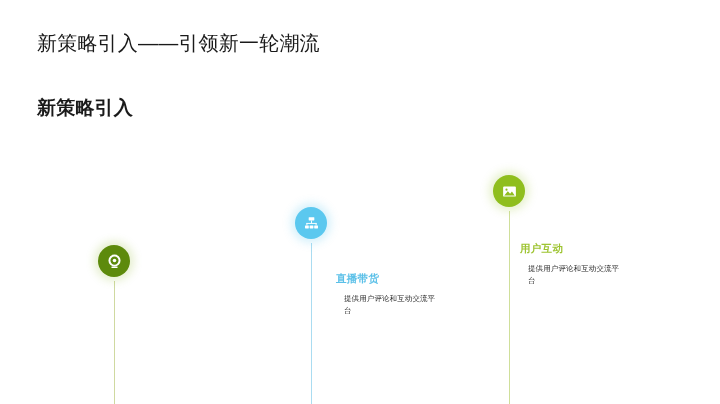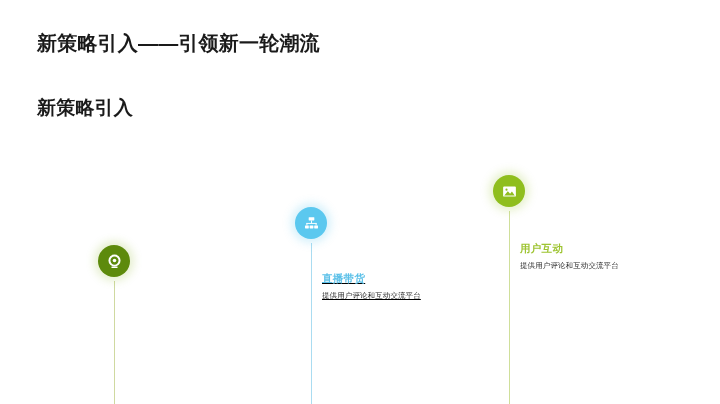--- a/index.html
+++ b/index.html
@@ -17,21 +17,21 @@
   .slide {
     position: absolute;
     inset: 0;
     background: #ffffff;
   }
   .title {
     position: absolute;
     left: 37px;
     top: 30px;
     font-size: 20px;
-    font-weight: bold;
+    font-weight: normal;
     color: #1a1a1a;
     letter-spacing: 0.2px;
     white-space: nowrap;
   }
   .subtitle {
     position: absolute;
     left: 37px;
     top: 95px;
     font-size: 19px;
     font-weight: bold;
@@ -83,21 +83,21 @@
     font-size: 10.5px;
     font-weight: bold;
     line-height: 14px;
     margin: 8px 0 5px 0;
     letter-spacing: 0.3px;
   }
   .card-desc {
     font-size: 7.5px;
     line-height: 11.5px;
     color: #2b2b2b;
-    margin: 0;
+    margin: 8px;
     letter-spacing: 0.1px;
   }
 </style>
 </head>
 <body>
 
 <div class="slide">
 
   <div class="title">新策略引入——引领新一轮潮流</div>
   <div class="subtitle">新策略引入</div>
@@ -127,21 +127,21 @@
             <rect x="2.6" y="7.4" width="10.8" height="1" fill="#ffffff"></rect>
             <rect x="2.6" y="7.4" width="1" height="2.6" fill="#ffffff"></rect>
             <rect x="12.4" y="7.4" width="1" height="2.6" fill="#ffffff"></rect>
             <rect x="1.1" y="10" width="4" height="3.4" rx="0.5" fill="#ffffff"></rect>
             <rect x="6" y="10" width="4" height="3.4" rx="0.5" fill="#ffffff"></rect>
             <rect x="10.9" y="10" width="4" height="3.4" rx="0.5" fill="#ffffff"></rect>
           </svg>
         </span>
       </div>
     </div>
-    <div class="card" style="left:322px; top:263px;text-decoration:underline;">
+    <div class="card" style="left:336px; top:263px;">
       <p class="card-title" style="color:#5bc0e8;">直播带货</p>
       <p class="card-desc">提供用户评论和互动交流平台</p>
     </div>
 
     <div class="pin" style="left:509px; top:191px;">
       <div class="stem" style="background:#cfdf9a; height:372px;"></div>
       <div class="marker" style="background:#8fbe1e; box-shadow:0 0 9px 4px rgba(160,200,60,0.25);">
         <span>
           <svg viewBox="0 0 16 16" xmlns="http://www.w3.org/2000/svg">
             <rect x="1.2" y="2.6" width="13.6" height="10.8" rx="1" fill="#ffffff"></rect>

